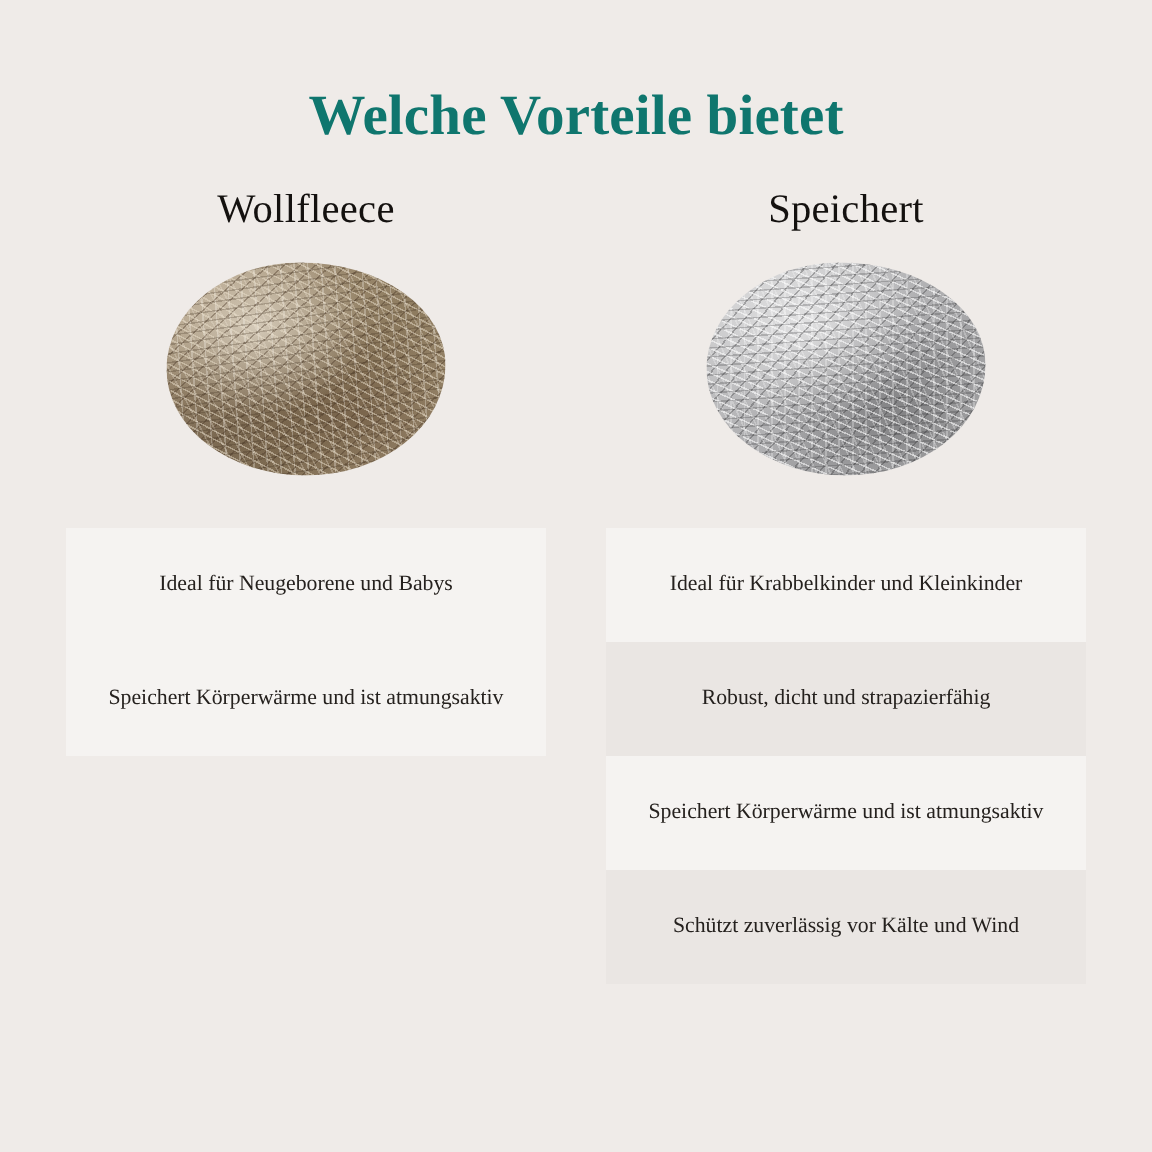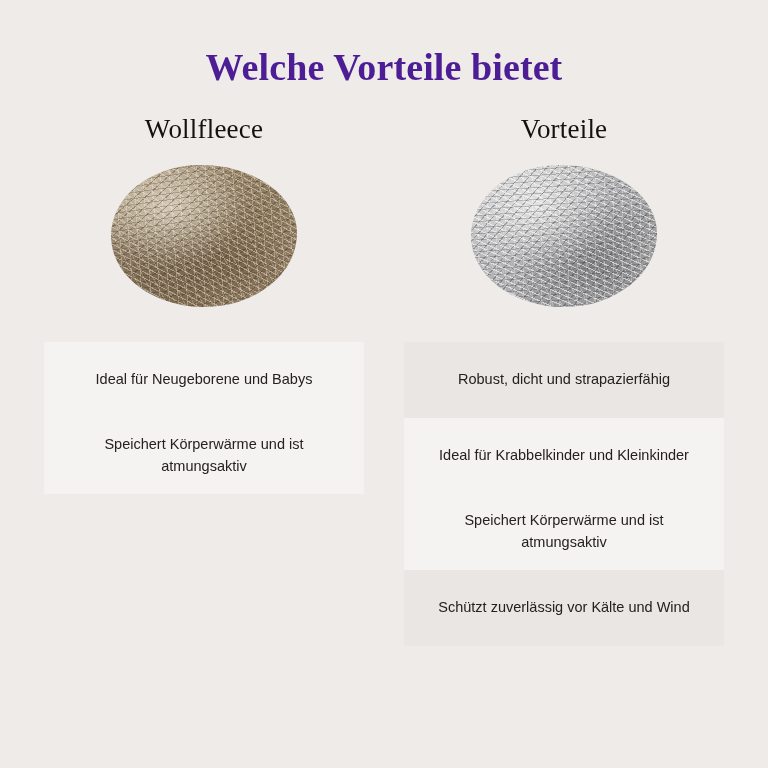--- a/index.html
+++ b/index.html
@@ -22,23 +22,23 @@
     box-sizing: border-box;
   }
 
   .headline {
     text-align: center;
     font-family: "Liberation Serif", serif;
     font-weight: 700;
     font-size: 38px;
     line-height: 1.25;
     letter-spacing: 0.1px;
-    color: #4c1d95;
+    color: #0f766e;
     padding: 44px 70px 0 70px;
-    margin: 0;
+    margin: 10px;
   }
   .headline .line {
     display: block;
   }
 
   .columns {
     display: flex;
     justify-content: center;
     gap: 40px;
     padding: 0 48px;
@@ -137,20 +137,21 @@
     display: flex;
     align-items: center;
     justify-content: center;
     text-align: center;
     padding: 10px 22px;
     box-sizing: border-box;
     font-size: 14.5px;
     line-height: 1.45;
     color: #25211e;
     background: #f5f3f1;
+    font-family: Liberation Serif, serif;
   }
   .feature-row.alt {
     background: #eae6e3;
   }
 </style>
 </head>
 <body>
 
 <div class="page">
 
@@ -165,26 +166,26 @@
       <div class="swatch-wrap">
         <div class="swatch wool-fleece"></div>
       </div>
       <div class="feature-list">
         <div class="feature-row">Ideal für Neugeborene und Babys</div>
         <div class="feature-row">Speichert Körperwärme und ist atmungsaktiv</div>
       </div>
     </div>
 
     <div class="column">
-      <div class="col-title">Vorteile</div>
+      <div class="col-title">Speichert</div>
       <div class="swatch-wrap">
         <div class="swatch wool-walk"></div>
       </div>
       <div class="feature-list">
+        <div class="feature-row">Ideal für Krabbelkinder und Kleinkinder</div>
         <div class="feature-row alt">Robust, dicht und strapazierfähig</div>
-        <div class="feature-row">Ideal für Krabbelkinder und Kleinkinder</div>
         <div class="feature-row">Speichert Körperwärme und ist atmungsaktiv</div>
         <div class="feature-row alt">Schützt zuverlässig vor Kälte und Wind</div>
       </div>
     </div>
 
   </div>
 </div>
 
 </body></html>

